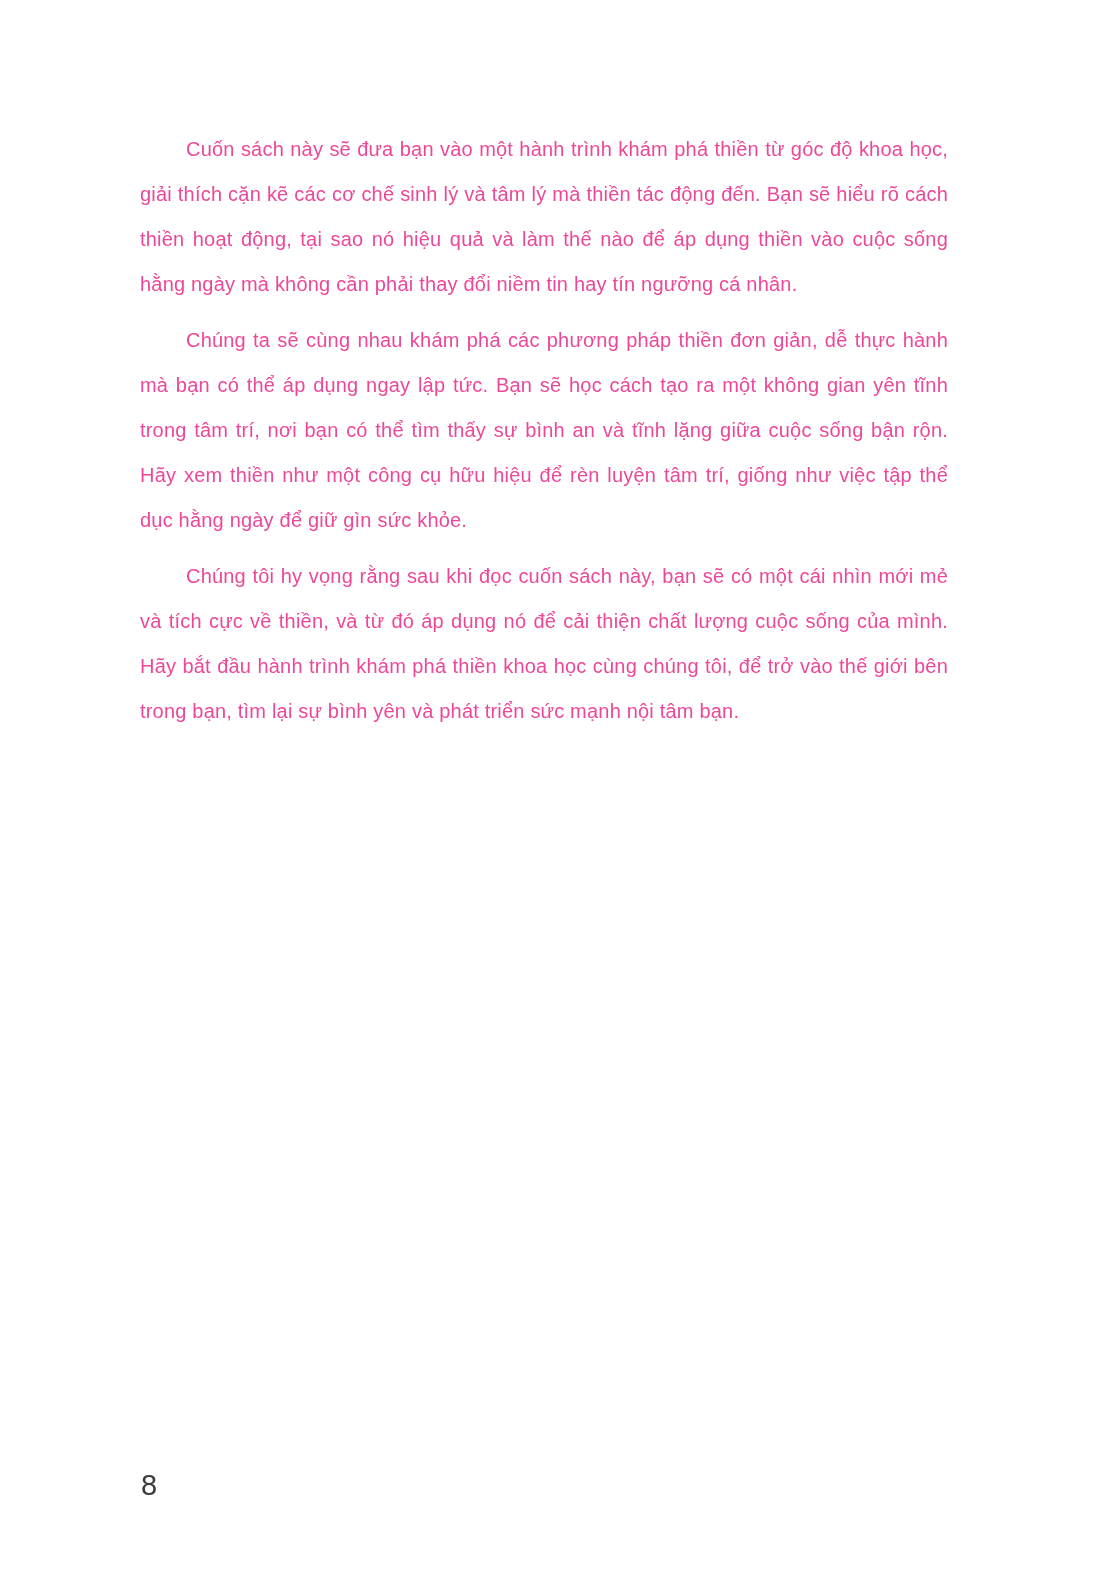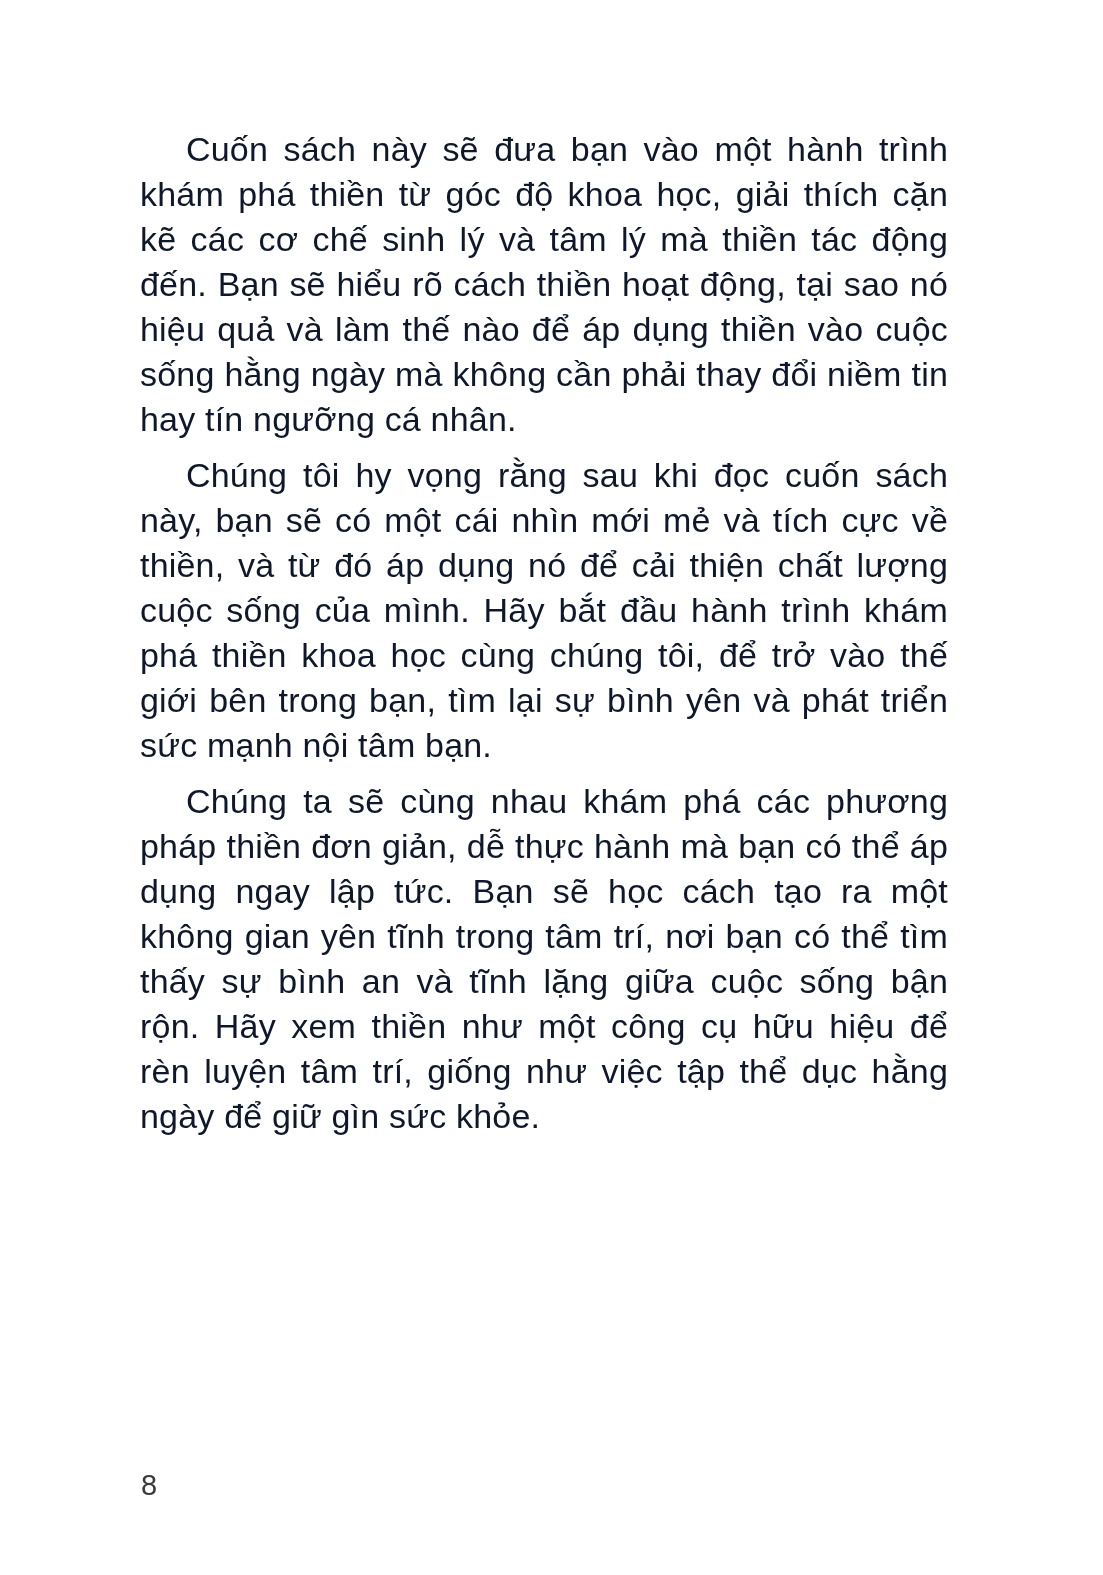--- a/index.html
+++ b/index.html
@@ -16,40 +16,40 @@
     font-family: "Liberation Sans", "DejaVu Sans", sans-serif;
   }
   .text-block {
     position: absolute;
     left: 140px;
     top: 127px;
     width: 824px;
   }
   .text-block p {
     margin: 0 16px 11px 0;
-    font-size: 34px;
+    font-size: 20px;
     line-height: 45px;
     font-weight: 400;
-    color: #0f172a;
+    color: #ec4899;
     text-align: justify;
     text-indent: 46px;
     letter-spacing: 0.2px;
   }
   .page-number {
     position: absolute;
     left: 141px;
     top: 1463px;
     font-size: 29px;
     line-height: 45px;
     color: #3b3b3b;
   }
 </style>
 </head>
 <body>
 
 <div class="page">
   <div class="text-block">
     <p>Cuốn sách này sẽ đưa bạn vào một hành trình khám phá thiền từ góc độ khoa học, giải thích cặn kẽ các cơ chế sinh lý và tâm lý mà thiền tác động đến. Bạn sẽ hiểu rõ cách thiền hoạt động, tại sao nó hiệu quả và làm thế nào để áp dụng thiền vào cuộc sống hằng ngày mà không cần phải thay đổi niềm tin hay tín ngưỡng cá nhân.</p>
+    <p>Chúng ta sẽ cùng nhau khám phá các phương pháp thiền đơn giản, dễ thực hành mà bạn có thể áp dụng ngay lập tức. Bạn sẽ học cách tạo ra một không gian yên tĩnh trong tâm trí, nơi bạn có thể tìm thấy sự bình an và tĩnh lặng giữa cuộc sống bận rộn. Hãy xem thiền như một công cụ hữu hiệu để rèn luyện tâm trí, giống như việc tập thể dục hằng ngày để giữ gìn sức khỏe.</p>
     <p>Chúng tôi hy vọng rằng sau khi đọc cuốn sách này, bạn sẽ có một cái nhìn mới mẻ và tích cực về thiền, và từ đó áp dụng nó để cải thiện chất lượng cuộc sống của mình. Hãy bắt đầu hành trình khám phá thiền khoa học cùng chúng tôi, để trở vào thế giới bên trong bạn, tìm lại sự bình yên và phát triển sức mạnh nội tâm bạn.</p>
-    <p>Chúng ta sẽ cùng nhau khám phá các phương pháp thiền đơn giản, dễ thực hành mà bạn có thể áp dụng ngay lập tức. Bạn sẽ học cách tạo ra một không gian yên tĩnh trong tâm trí, nơi bạn có thể tìm thấy sự bình an và tĩnh lặng giữa cuộc sống bận rộn. Hãy xem thiền như một công cụ hữu hiệu để rèn luyện tâm trí, giống như việc tập thể dục hằng ngày để giữ gìn sức khỏe.</p>
   </div>
   <div class="page-number">8</div>
 </div>
 
 </body></html>

